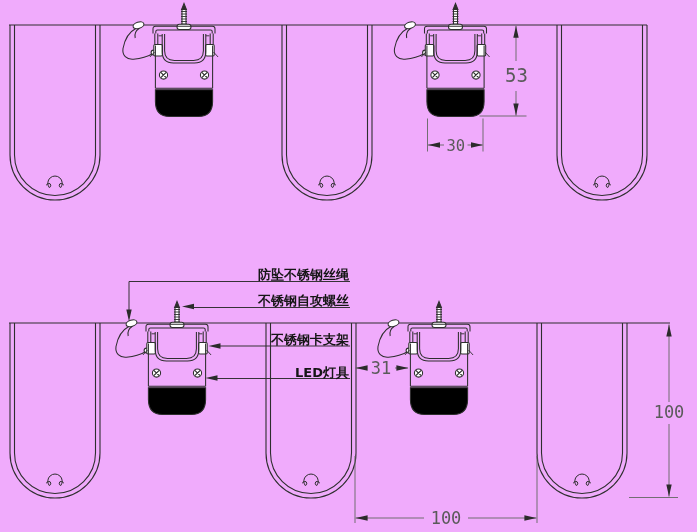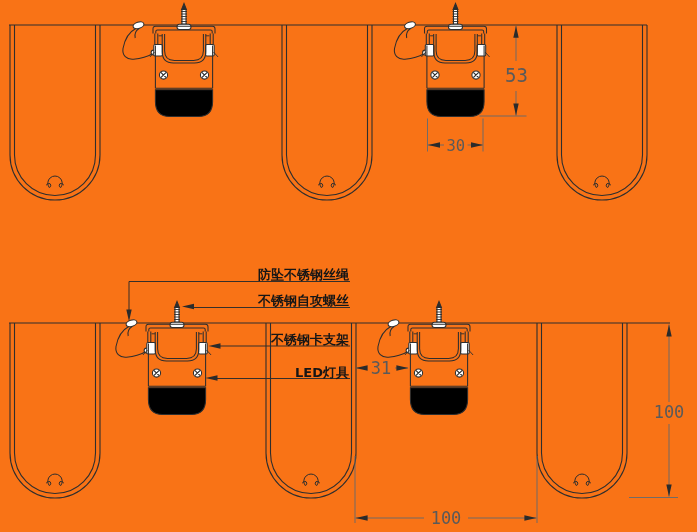--- a/index.html
+++ b/index.html
@@ -1,16 +1,16 @@
 <!DOCTYPE html>
 <html><head>
 <meta charset="utf-8">
 <style>
   html,body{margin:0;padding:0;background:#ffffff;}
-  .canvas{width:697px;height:532px;position:relative;background:#f97316;overflow:hidden;
+  .canvas{width:697px;height:532px;position:relative;background:#f0abfc;overflow:hidden;
           font-family:"Liberation Sans",sans-serif;}
   svg{display:block;}
   .dim-text{font-family:"DejaVu Sans Mono",monospace;fill:#5a5a5a;}
   .dt-lg{font-size:19px;}
   .dt-md{font-size:17px;}
   .dt-sm{font-size:15.5px;}
   .label-text{font-family:"DejaVu Sans",sans-serif;font-weight:600;font-size:13px;fill:#161616;}
 </style>
 </head>
 <body>

